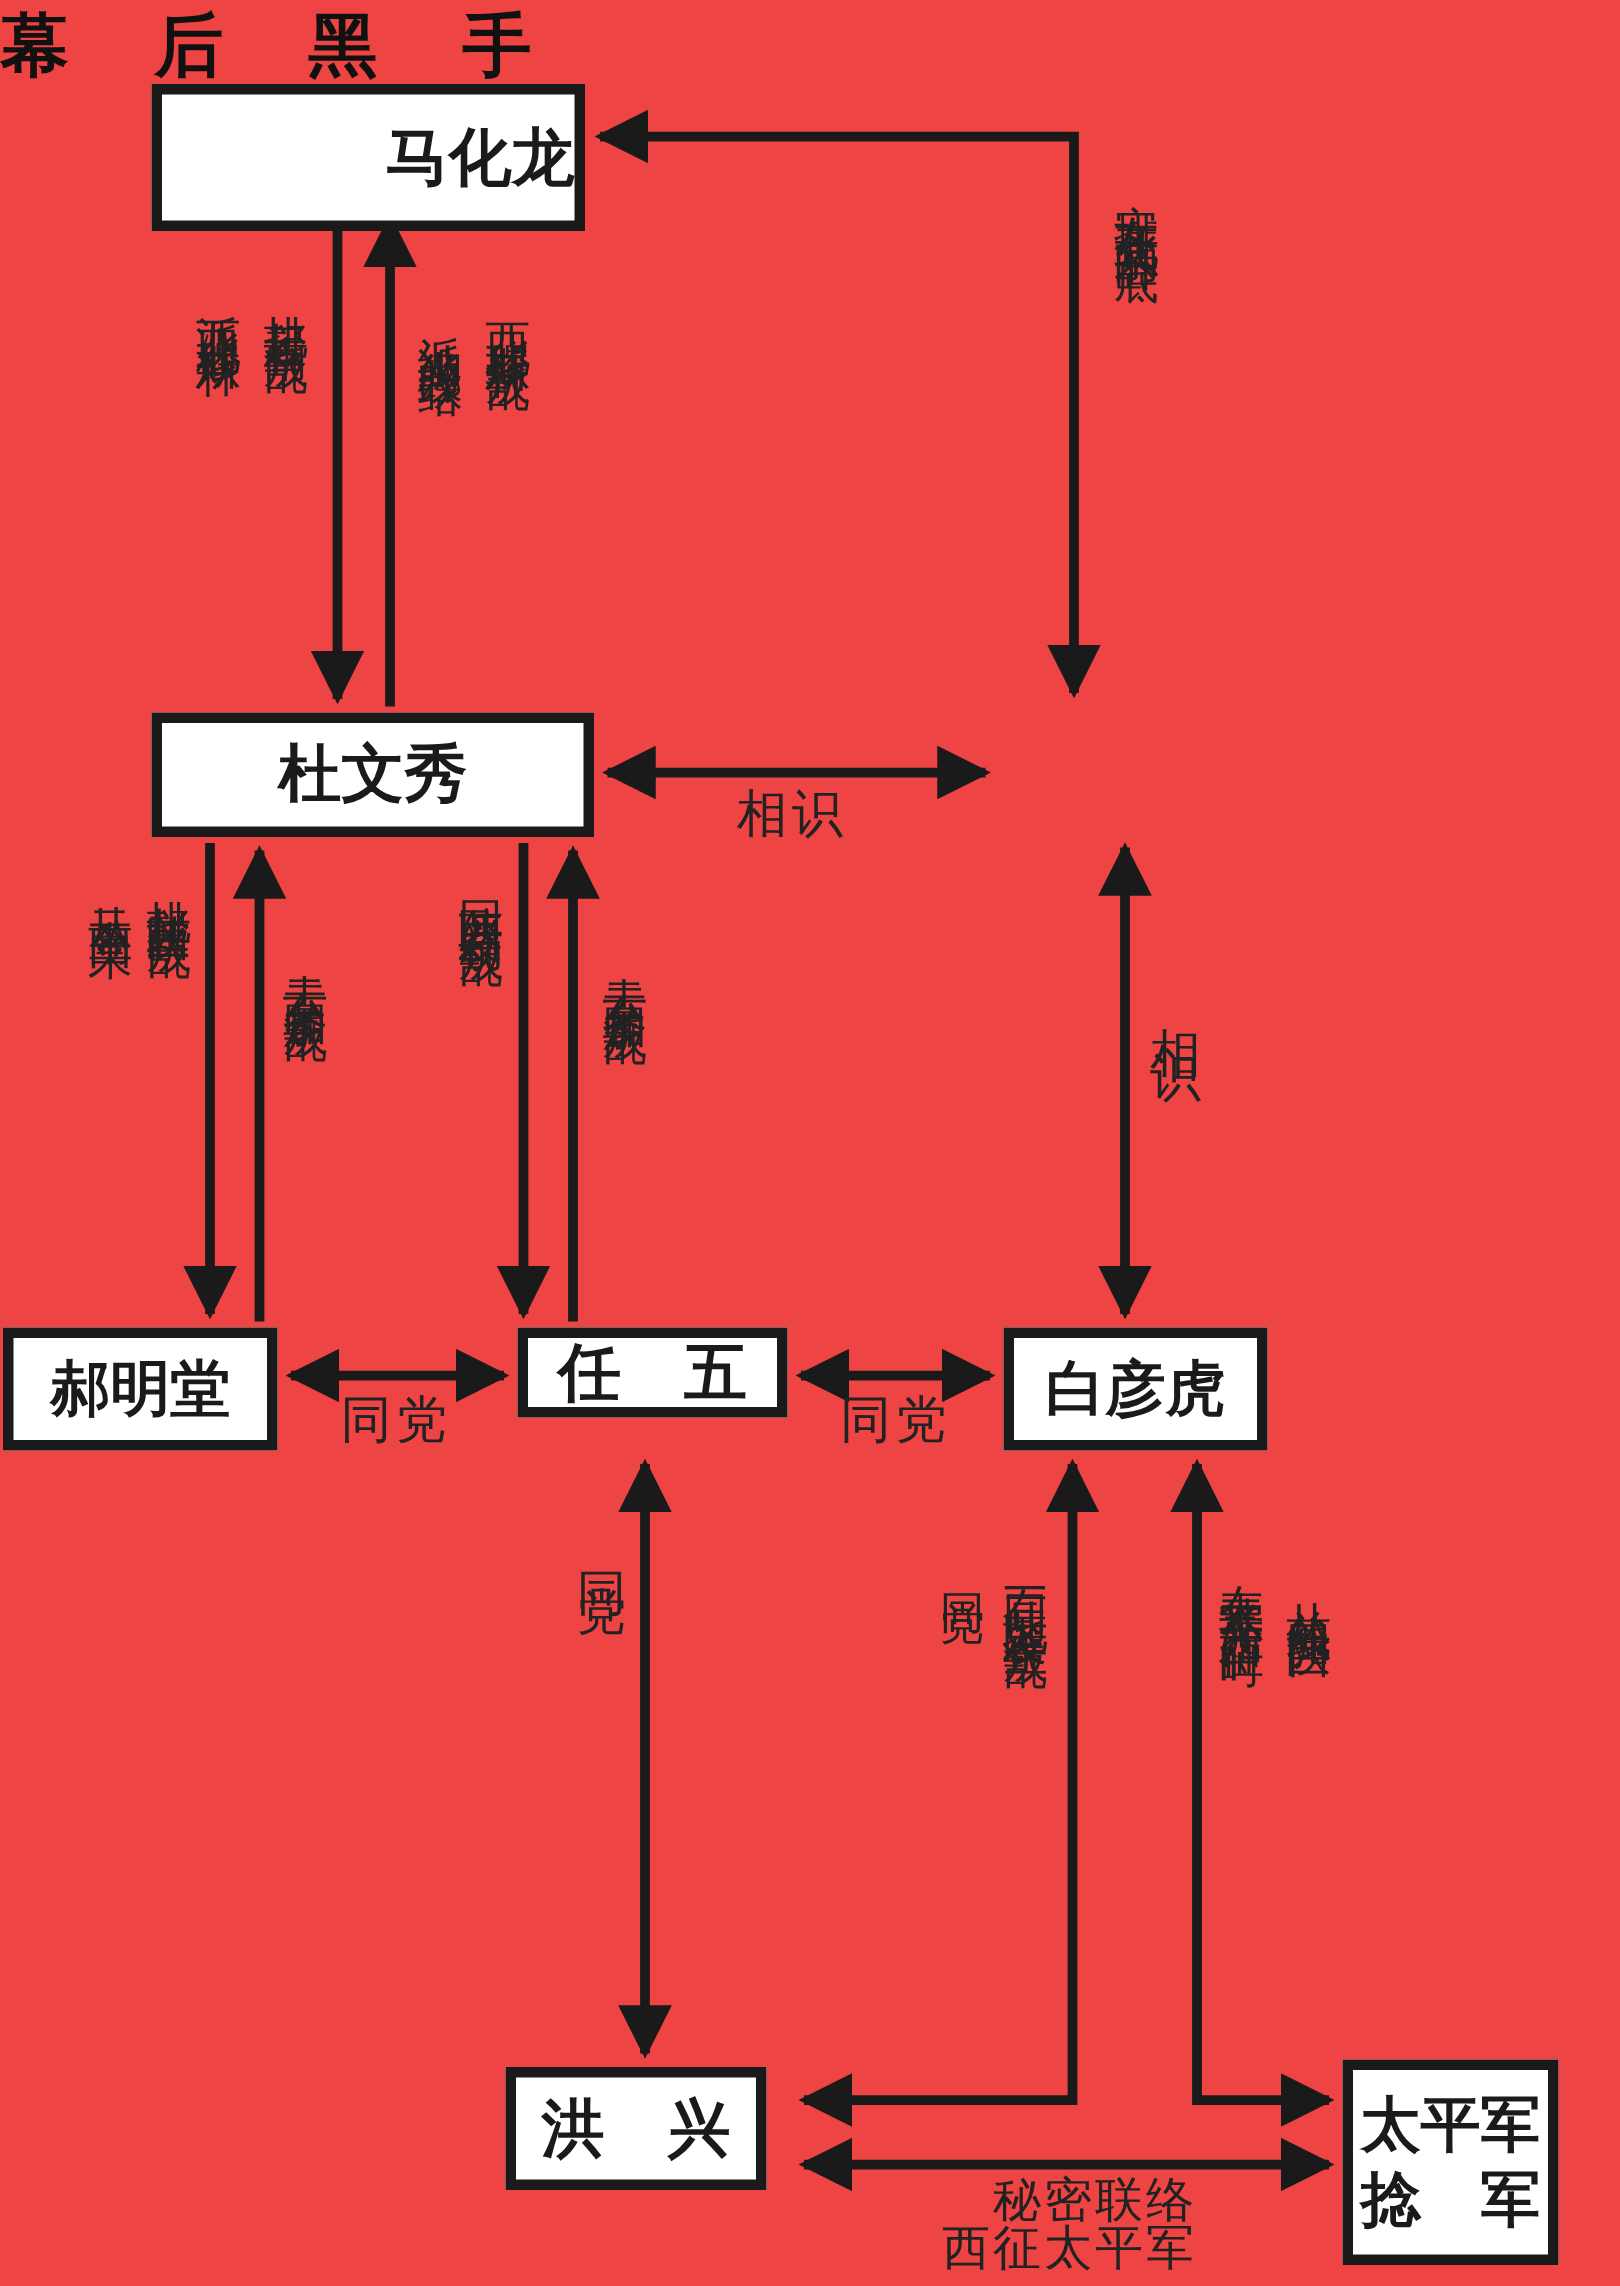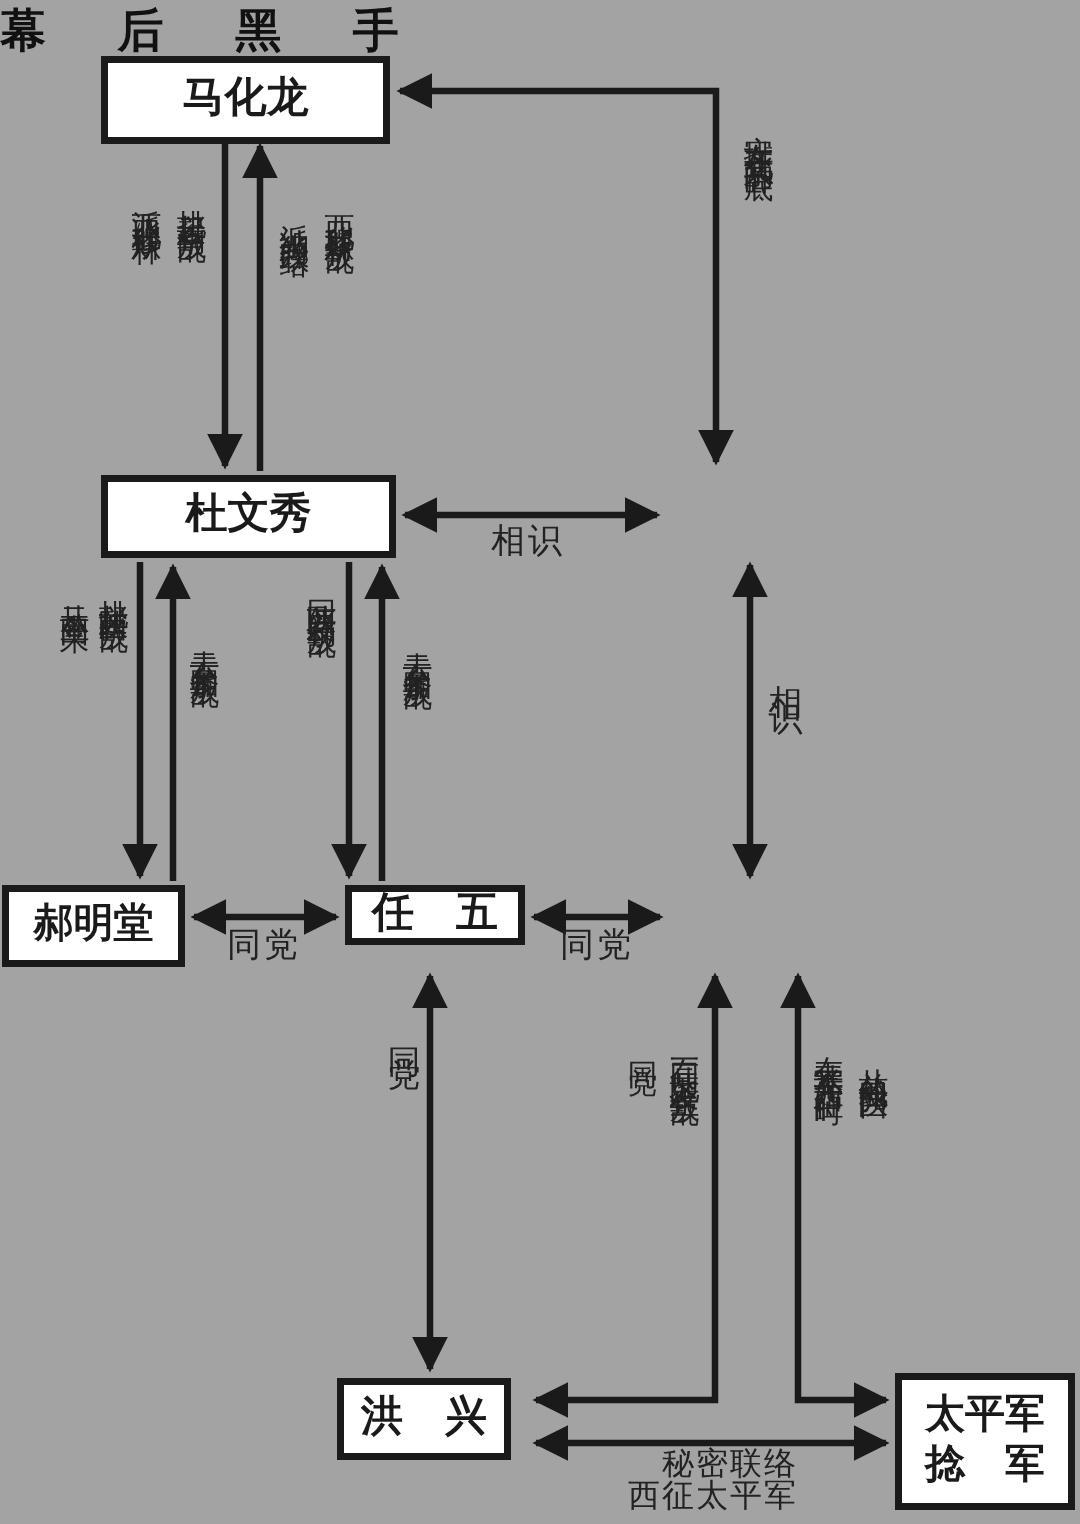--- a/index.html
+++ b/index.html
@@ -5,24 +5,23 @@
   html, body {
     margin: 0;
     padding: 0;
     background: #ffffff;
     font-family: "Liberation Sans", sans-serif;
   }
   .canvas {
     position: relative;
     width: 1080px;
     height: 1524px;
-    background: #a3a3a3;
+    background: #ef4444;
     color: #1a1a1a;
     overflow: hidden;
-    font-family: Liberation Mono, monospace;
   }
   svg.arrows {
     position: absolute;
     left: 0; top: 0;
     width: 1080px; height: 1524px;
   }
   .title {
     position: absolute;
     font-size: 46px;
     font-weight: 900;
@@ -38,28 +37,28 @@
     display: flex;
     flex-direction: column;
     align-items: center;
     justify-content: center;
     font-size: 42px;
     font-weight: 900;
     color: #1a1a1a;
     white-space: nowrap;
     line-height: 1.25;
   }
-  #n-mahualong   { left:101px; top:56px;   width:289px; height:88px; }
+  #n-mahualong   { left:101px; top:56px;   width:289px; height:98px;align-items:flex-end; }
   #n-duwenxiu    { left:101px; top:475px;  width:295px; height:83px;text-align:right; }
   #n-jinye       { left:666px; top:473px;  width:180px; height:83px; }
   #n-haomingtang { left:2px;   top:885px;  width:183px; height:82px; font-size:40px; }
   #n-renwu       { left:345px; top:885px;  width:180px; height:60px; }
   #n-baiyanhu    { left:669px; top:885px;  width:176px; height:82px; font-size:40px; }
   #n-hongxing    { left:337px; top:1378px; width:174px; height:82px;text-align:right; }
-  #n-taipingjun  { left:895px; top:1373px; width:180px; height:137px; font-size:40px; }
+  #n-taipingjun  { left:895px; top:1373px; width:144px; height:137px; font-size:40px; }
 
   .vlabel {
     position: absolute;
     writing-mode: vertical-rl;
     text-orientation: upright;
     font-size: 30px;
     letter-spacing: 5px;
     line-height: 1.15;
     color: #222222;
     white-space: nowrap;
@@ -131,20 +130,23 @@
   </div>
   <div class="node" id="n-duwenxiu">
     <span>杜文秀</span>
   </div>
   <div class="node" id="n-haomingtang">
     <span>郝明堂</span>
   </div>
   <div class="node" id="n-renwu">
     <span>任　五</span>
   </div>
+  <div class="node" id="n-baiyanhu">
+    <span>白彦虎</span>
+  </div>
   <div class="node" id="n-hongxing">
     <span>洪　兴</span>
   </div>
   <div class="node" id="n-taipingjun">
     <span>太平军</span>
     <span>捻　军</span>
   </div>
 
   <div class="vlabel" id="l-send-nw">派西北穆斯林</div>
   <div class="vlabel" id="l-incite-yunnan">挑起云南叛乱</div>

